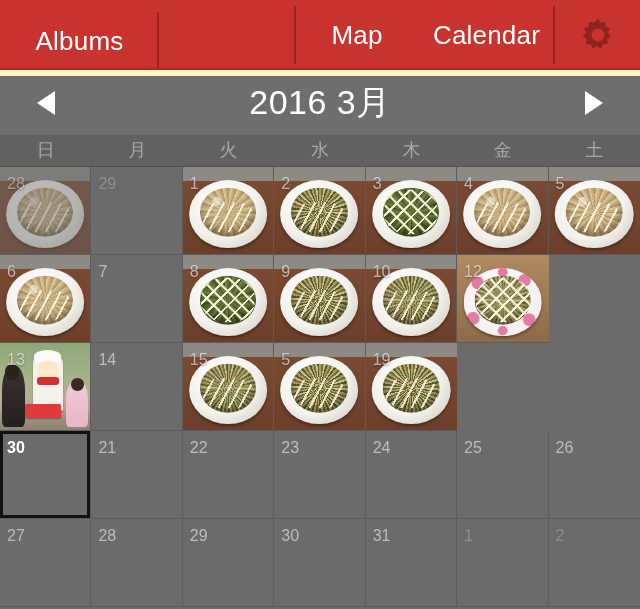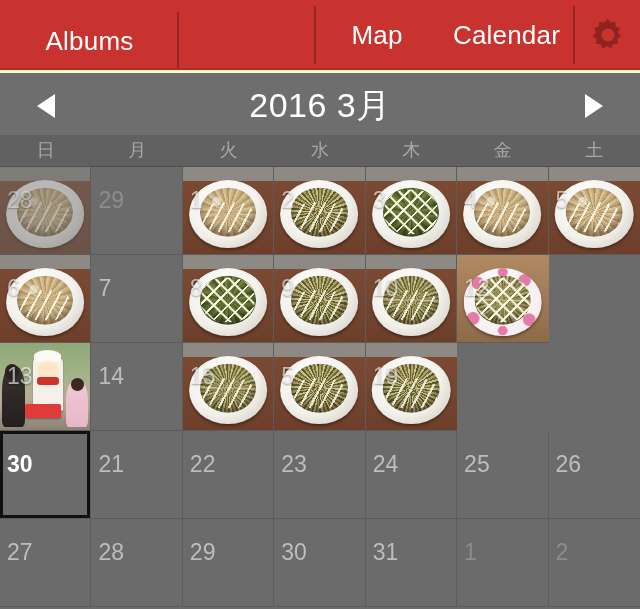--- a/index.html
+++ b/index.html
@@ -18,41 +18,41 @@
   .topbar:after{
     content:"";position:absolute;left:0;right:0;bottom:0;height:2px;
     background:#b02b28;
   }
   .tab{
     position:relative;
     height:70px;display:flex;align-items:center;justify-content:center;
     color:#ffffff;font-size:26px;letter-spacing:.2px;
     box-sizing:border-box;
   }
-  .tab-albums{width:179px;margin-top:12px;}
+  .tab-albums{width:159px;margin-top:12px;}
   .tab-month{width:137px;}
   .tab-calendar{width:137px;}
   .tab-map{width:122px;}
   .tab .sep{
     position:absolute;right:0;top:6px;bottom:6px;width:2px;
     background:#8e2320;opacity:.85;
   }
   .gear-wrap{
     flex:1;height:70px;display:flex;align-items:center;justify-content:center;
   }
   .gear{
     width:38px;height:38px;display:block;
   }
 
   
   .monthbar{
     position:relative;height:65px;width:640px;
     background:#6e6e6e;
-    display:flex;align-items:flex-start;
-    border-top:3px solid #fef9c3;
+    display:flex;align-items:flex-end;
+    border-top:6px solid #fef9c3;
     box-sizing:border-box;
   }
   .arrow{
     width:96px;height:65px;display:flex;align-items:center;justify-content:center;
   }
   .arrow svg{display:block;}
   .month-title{
     flex:1;text-align:center;color:#ffffff;font-size:34px;
     letter-spacing:.5px;line-height:65px;
   }
@@ -80,22 +80,22 @@
     width:91.4285px;height:88px;
     box-sizing:border-box;
     border-right:1px solid #5c5c5c;
     border-bottom:1px solid #5c5c5c;
     background:#6b6b6b;
     overflow:hidden;
   }
   .cell:last-child{border-right:none;}
 
   .daynum{
-    position:absolute;left:7px;top:20px;
-    font-size:23px;line-height:26px;
+    position:absolute;left:7px;top:4px;
+    font-size:16px;line-height:26px;
     color:#bdbdbd;
     z-index:3;
     pointer-events:none;
   }
   .cell.has-photo .daynum{
     color:rgba(255,255,255,.62);
     text-shadow:0 1px 2px rgba(0,0,0,.35);
   }
   .cell.other .daynum{color:#8d8d8d;}
   .cell.other.has-photo .daynum{color:rgba(255,255,255,.45);}

